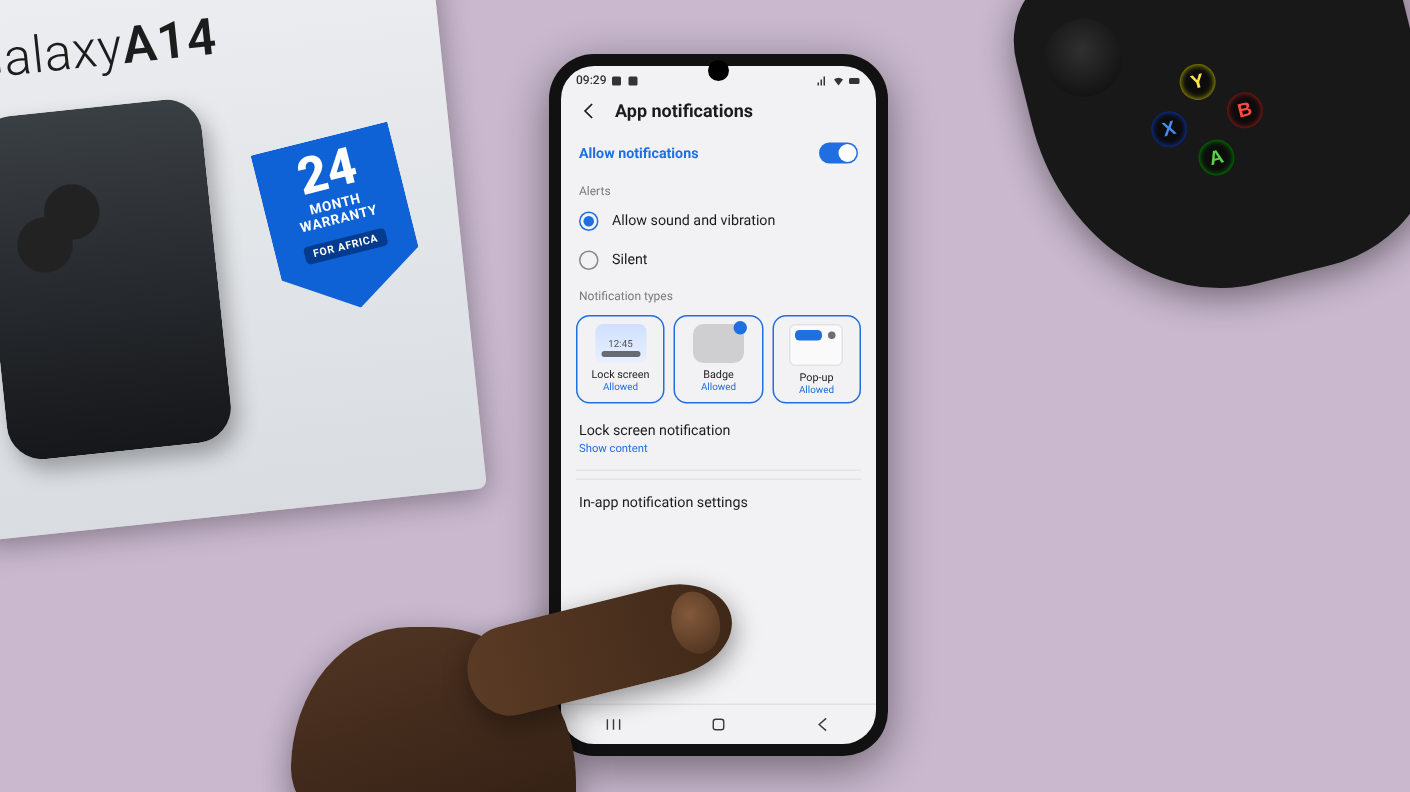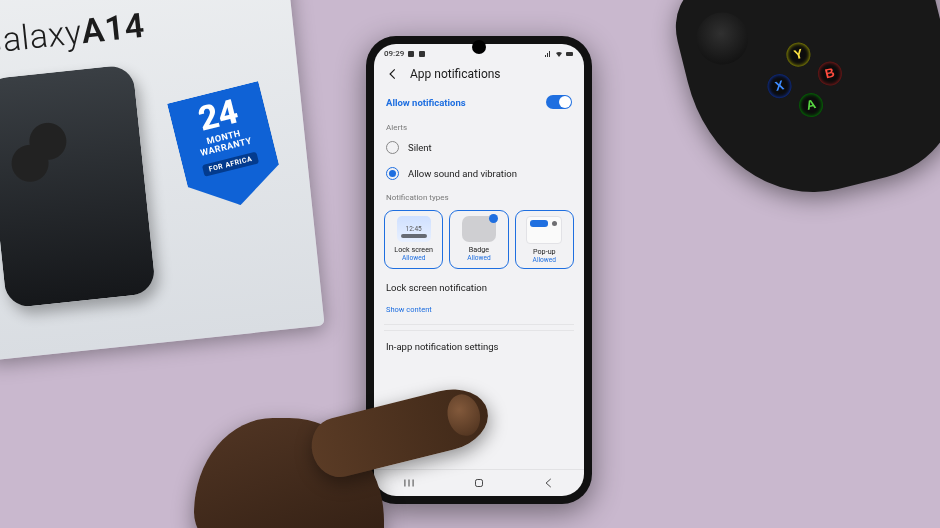--- a/index.html
+++ b/index.html
@@ -29,21 +29,21 @@
 .phone{position:absolute;left:366px;top:36px;width:210px;height:452px;background:#111;border-radius:30px;box-shadow:0 8px 30px rgba(0,0,0,.45);padding:8px}
 .screen{width:100%;height:100%;background:#f2f2f4;border-radius:22px;overflow:hidden;position:relative;display:flex;flex-direction:column;color:#1b1b1b}
 .notch{position:absolute;top:4px;left:50%;transform:translateX(-50%);width:14px;height:14px;background:#000;border-radius:50%;z-index:5}
 
 .sbar{display:flex;justify-content:space-between;align-items:center;font-size:8px;padding:5px 10px 3px;font-weight:500;color:#333}
 .sbar .ico{display:flex;gap:3px;align-items:center}
 .sbar svg{width:8px;height:8px;fill:#333}
 
 .hdr{display:flex;align-items:center;gap:10px;padding:6px 12px 8px}
 .hdr .back{width:14px;height:14px}
-.hdr .ttl{font-size:12px;font-weight:400}
+.hdr .ttl{font-size:12px;font-weight:700}
 
 .page{flex:1;overflow:hidden;font-size:9.5px;padding:0 10px 6px;display:flex;flex-direction:column;gap:3px}
 
 .row{display:flex;align-items:center;justify-content:space-between;padding:6px 2px}
 .blue{color:#1f6fe0;font-weight:700}
 .lbl-sec{font-size:8px;color:#7a7a7a;padding:5px 2px 1px}
 
 .toggle{width:26px;height:14px;border-radius:8px;background:#1f6fe0;position:relative}
 .toggle:after{content:"";position:absolute;right:1px;top:1px;width:12px;height:12px;border-radius:50%;background:#fff}
 
@@ -60,21 +60,21 @@
 .tile.bd .pic{background:#cfcfd2;border-radius:7px}
 .tile.bd .pic:after{content:"";position:absolute;right:-2px;top:-2px;width:9px;height:9px;border-radius:50%;background:#1f6fe0}
 .tile.pu .pic{background:#fafafa;border:1px solid #e2e2e6;border-radius:4px}
 .tile.pu .pic:before{content:"";position:absolute;left:3px;top:3px;width:18px;height:7px;border-radius:3px;background:#1f6fe0}
 .tile.pu .pic:after{content:"";position:absolute;right:4px;top:4px;width:5px;height:5px;border-radius:50%;background:#6e6e72}
 .tile .tl{font-size:7.2px;color:#222}
 .tile .ts{font-size:6.6px;color:#1f6fe0}
 
 .item{padding:6px 2px}
 .item .t{font-size:9.5px}
-.item .s{font-size:7.5px;color:#1f6fe0;margin-top:12px}
+.item .s{font-size:7.5px;color:#1f6fe0;margin-top:1px}
 .note{font-size:7.2px;color:#6e6e72;line-height:1.3;padding:4px 2px 2px}
 .div{height:1px;background:#e4e4e6;margin:1px 0}
 
 .nav{display:flex;justify-content:space-around;align-items:center;height:26px;border-top:1px solid #e2e2e4}
 .nav svg{width:14px;height:14px;stroke:#3a3a3a;fill:none;stroke-width:1.6}
 
 
 .hand{position:absolute;left:170px;bottom:-30px;width:320px;height:200px;pointer-events:none}
 .hand .finger{position:absolute;right:0;top:44px;width:180px;height:60px;background:linear-gradient(90deg,#5a3b25,#3f2818);border-radius:36px 56px 56px 36px/40px 40px 40px 40px;box-shadow:0 6px 18px rgba(0,0,0,.4);transform:rotate(-14deg)}
 .hand .finger:after{content:"";position:absolute;right:8px;top:8px;width:32px;height:42px;border-radius:50%;background:radial-gradient(circle at 40% 35%,#82593b,#4a2f1c)}
@@ -143,27 +143,27 @@
     </div>
 
     <div class="page">
 
       <div class="row">
         <span class="blue">Allow notifications</span>
         <span class="toggle"></span>
       </div>
 
       <div class="lbl-sec">Alerts</div>
+      <div class="radio sel">
+        <span class="r"></span>
+        <span>Allow sound and vibration</span>
+      </div>
       <div class="radio">
         <span class="r"></span>
         <span>Silent</span>
-      </div>
-      <div class="radio sel">
-        <span class="r"></span>
-        <span>Allow sound and vibration</span>
       </div>
 
       <div class="lbl-sec">Notification types</div>
       <div class="tiles">
         <div class="tile ls">
           <div class="pic">12:45</div>
           <div class="tl">Lock screen</div>
           <div class="ts">Allowed</div>
         </div>
         <div class="tile bd">

